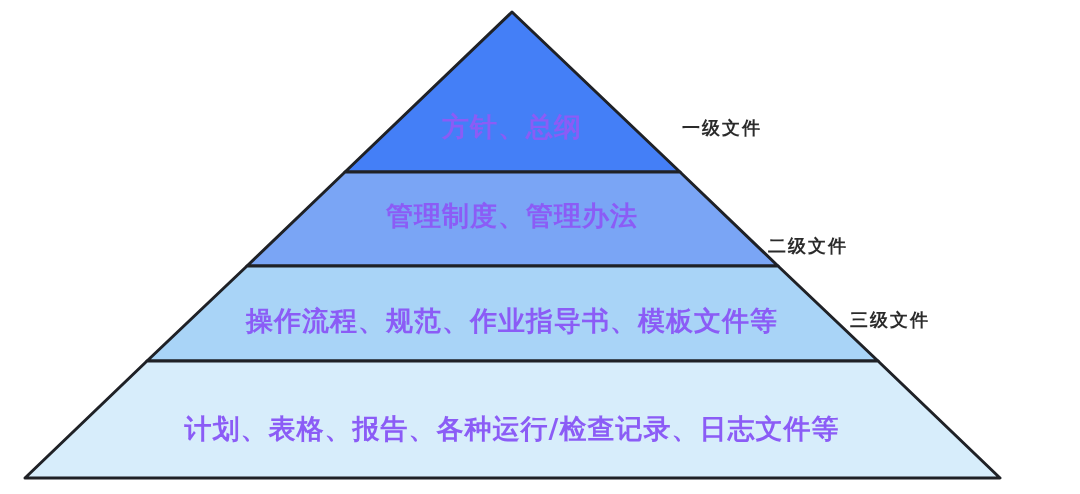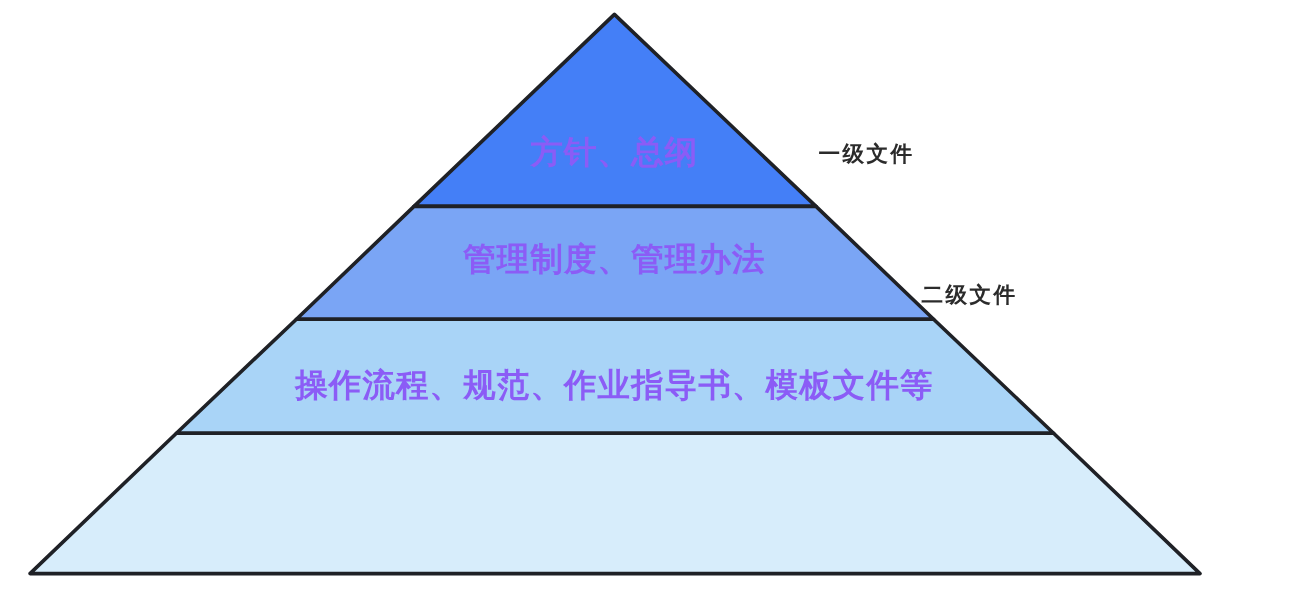--- a/index.html
+++ b/index.html
@@ -62,17 +62,19 @@
   <svg class="pyramid-svg" viewBox="0 0 1080 494" aria-hidden="true">
     <polygon points="512,12 680,172 345,172" fill="#447FF7"></polygon>
     <polygon points="345,172 680,172 778,266 247,266" fill="#7AA5F5"></polygon>
     <polygon points="247,266 778,266 878,361 147,361" fill="#A9D4F7"></polygon>
     <polygon points="147,361 878,361 1000,478 25,478" fill="#D7EDFB"></polygon>
   </svg>
 
   <div class="tier-text t1c">方针、总纲</div>
   <div class="tier-text t3c">操作流程、规范、作业指导书、模板文件等</div>
   <div class="tier-text t2c">管理制度、管理办法</div>
+  <div class="tier-text t4c">计划、表格、报告、各种运行/检查记录、日志文件等</div>
 
   <div class="side-label s1">一级文件</div>
   <div class="side-label s2">二级文件</div>
+  <div class="side-label s3">三级文件</div>
 
 </div>
 
 </body></html>

